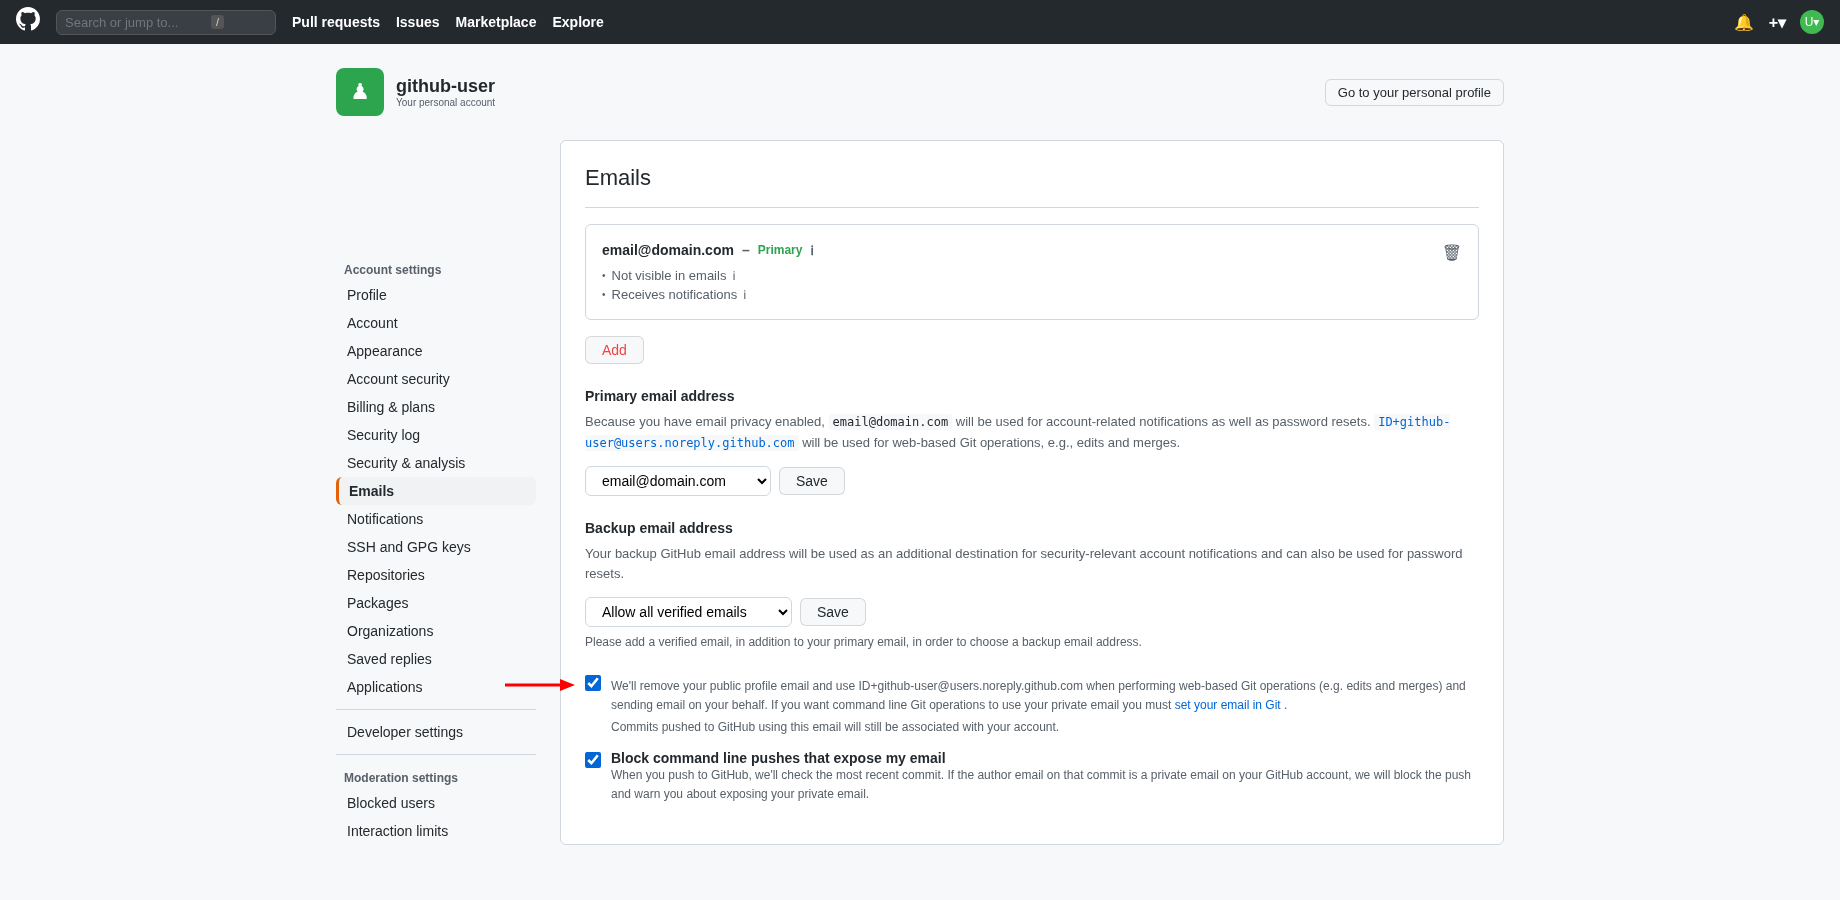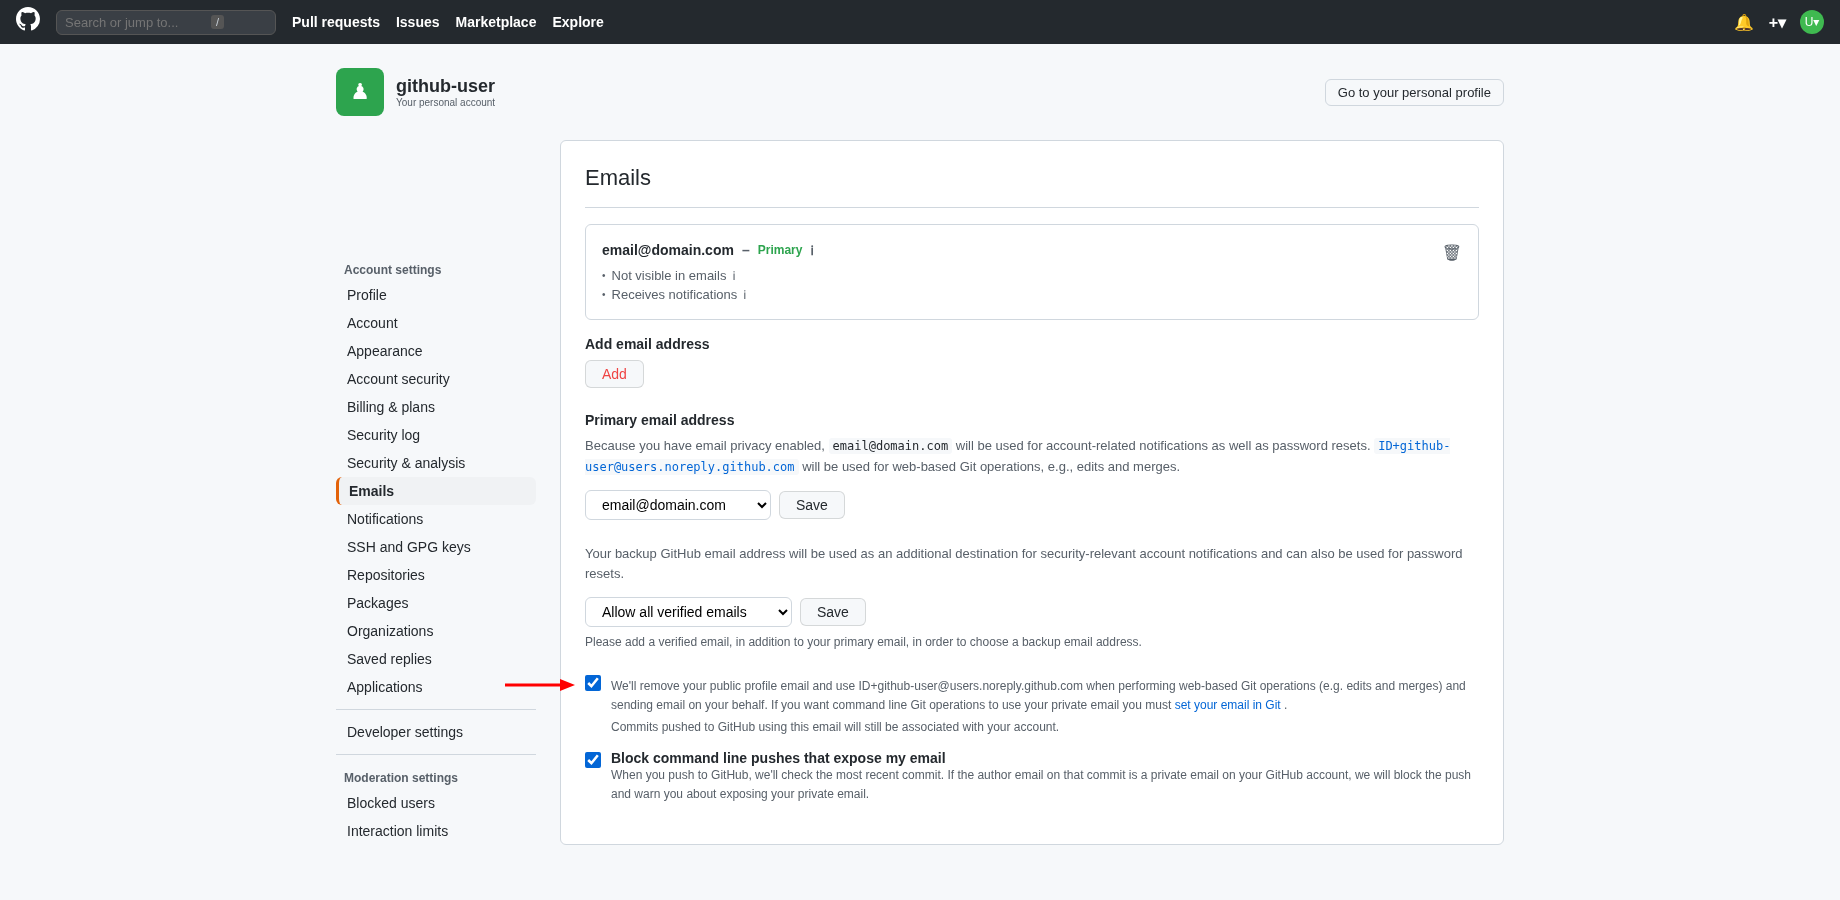--- a/index.html
+++ b/index.html
@@ -121,21 +121,20 @@
               <span style="font-size:10px;">•</span>
               <span>Receives notifications</span>
               <span style="color:#586069;font-size:12px;cursor:pointer;">ℹ</span>
             </div>
           </div>
         </div>
         <button style="background:none;border:none;cursor:pointer;color:#586069;font-size:16px;margin-top:2px;">🗑</button>
       </div>
 
       <div style="margin-bottom:24px;">
-        <h3 style="font-size:14px;font-weight:600;margin-bottom:8px;color:#24292e;">Add email address</h3>
         <div style="display:flex;gap:8px;">
           <button style="padding:5px 16px;font-size:14px;border-radius:6px;cursor:pointer;font-weight:500;background:#f6f8fa;border:1px solid rgba(27,31,36,0.15);color:#ef4444;">Add</button>
         </div>
       </div>
 
       <div style="margin-bottom:24px;">
         <h3 style="font-size:14px;font-weight:600;margin-bottom:8px;color:#24292e;">Primary email address</h3>
         <p style="font-size:13px;color:#586069;line-height:1.6;margin-bottom:12px;">
           <span>Because you have email privacy enabled,</span>
           <code style="font-family:monospace;font-size:12px;background:#f6f8fa;padding:1px 4px;border-radius:3px;color:#24292e;">email@domain.com</code>
@@ -145,20 +144,21 @@
         </p>
         <div style="display:flex;gap:8px;align-items:center;">
           <select style="padding:5px 28px 5px 12px;border:1px solid #d0d7de;border-radius:6px;font-size:14px;background:white;cursor:pointer;">
             <option>email@domain.com</option>
           </select>
           <button style="padding:5px 16px;font-size:14px;border-radius:6px;cursor:pointer;font-weight:500;background:#f6f8fa;border:1px solid rgba(27,31,36,0.15);color:#24292e;">Save</button>
         </div>
       </div>
 
       <div style="margin-bottom:24px;">
+        <h3 style="font-size:14px;font-weight:600;margin-bottom:8px;color:#24292e;">Backup email address</h3>
         <p style="font-size:13px;color:#586069;line-height:1.6;margin-bottom:12px;">Your backup GitHub email address will be used as an additional destination for security-relevant account notifications and can also be used for password resets.</p>
         <div style="display:flex;gap:8px;align-items:center;">
           <select style="padding:5px 28px 5px 12px;border:1px solid #d0d7de;border-radius:6px;font-size:14px;background:white;cursor:pointer;">
             <option>Allow all verified emails</option>
           </select>
           <button style="padding:5px 16px;font-size:14px;border-radius:6px;cursor:pointer;font-weight:500;background:#f6f8fa;border:1px solid rgba(27,31,36,0.15);color:#24292e;">Save</button>
         </div>
         <p style="font-size:12px;color:#586069;margin-top:8px;">Please add a verified email, in addition to your primary email, in order to choose a backup email address.</p>
       </div>
 

